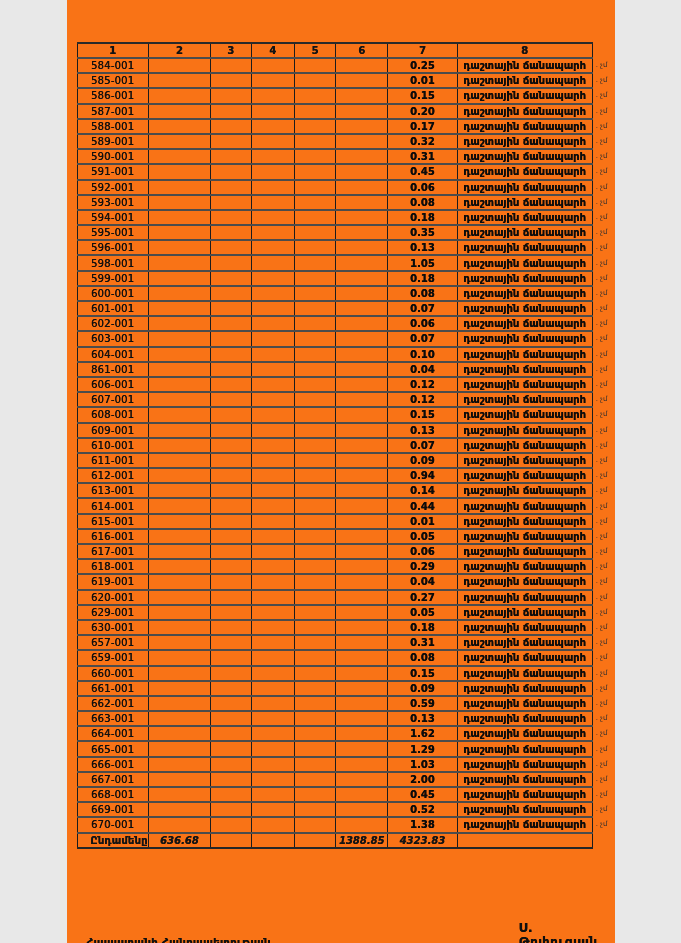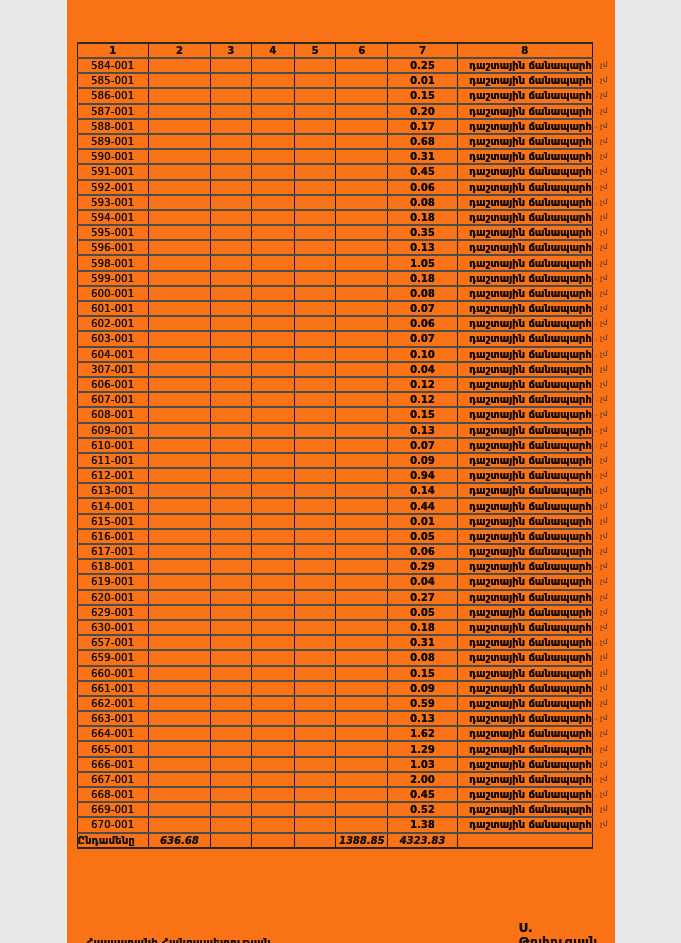--- a/index.html
+++ b/index.html
@@ -23,30 +23,30 @@
     vertical-align:middle; overflow:hidden;
     text-shadow:0.3px 0 0 currentColor;
   }
   .land-table th {
     height:12px; font-weight:bold; font-size:10px; text-align:center;
     border-top:2px solid #2a2a2a;
   }
   .c-id  { text-align:center; letter-spacing:0.2px; color:#101010; }
   .c-val { text-align:center; font-weight:bold; color:#0c0c0c; }
   .c-use {
-    text-align:right; padding-left:3px; font-weight:bold; font-size:9.8px;
+    text-align:center; padding-left:3px; font-weight:bold; font-size:9.8px;
     white-space:nowrap; color:#0c0c0c;margin-top:12px;
   }
   .land-table .m-col, .land-table th.m-col, .land-table td.m-col {
     border:none; background:transparent; font-size:7px; color:#2e2e2e;
     text-align:left; padding-left:3px; white-space:nowrap; font-weight:normal;
     text-shadow:none;
   }
   .total-row td { font-weight:bold; border-bottom:2px solid #262626; }
-  .total-label { font-size:9.3px; text-align:left; letter-spacing:0.2px; }
+  .total-label { font-size:9.3px; text-align:right; letter-spacing:0.2px; }
   .t-num { text-align:center; font-weight:bold;font-style:italic; }
   .footer {
     position:absolute; left:20px; top:896px;
     font-size:10.5px; font-weight:bold; line-height:12.8px;
     letter-spacing:0.2px; color:#101010; text-shadow:0.3px 0 0 currentColor;margin-top:40px;
   }
   .signature {
     position:absolute; left:452px; top:921px;
     font-size:12px; font-weight:bold; letter-spacing:0.6px; color:#101010;
     text-shadow:0.3px 0 0 currentColor;
@@ -140,21 +140,21 @@
       <td class="c-use">դաշտային ճանապարհ</td>
       <td class="m-col">. չմ</td>
     </tr>
         <tr>
       <td class="c-id">589-001</td>
       <td></td>
       <td></td>
       <td></td>
       <td></td>
       <td></td>
-      <td class="c-val">0.68</td>
+      <td class="c-val">0.32</td>
       <td class="c-use">դաշտային ճանապարհ</td>
       <td class="m-col">. չմ</td>
     </tr>
         <tr>
       <td class="c-id">590-001</td>
       <td></td>
       <td></td>
       <td></td>
       <td></td>
       <td></td>
@@ -299,21 +299,21 @@
       <td></td>
       <td></td>
       <td></td>
       <td></td>
       <td></td>
       <td class="c-val">0.10</td>
       <td class="c-use">դաշտային ճանապարհ</td>
       <td class="m-col">. չմ</td>
     </tr>
         <tr>
-      <td class="c-id">307-001</td>
+      <td class="c-id">861-001</td>
       <td></td>
       <td></td>
       <td></td>
       <td></td>
       <td></td>
       <td class="c-val">0.04</td>
       <td class="c-use">դաշտային ճանապարհ</td>
       <td class="m-col">. չմ</td>
     </tr>
         <tr>

